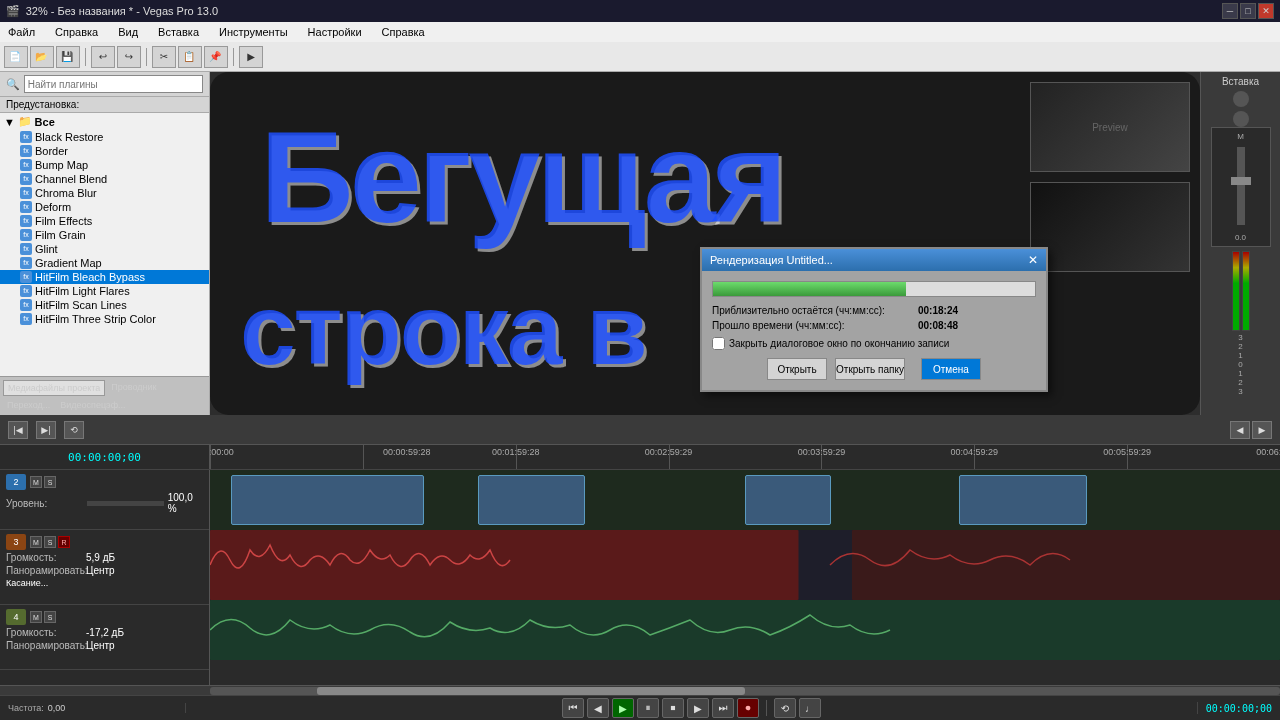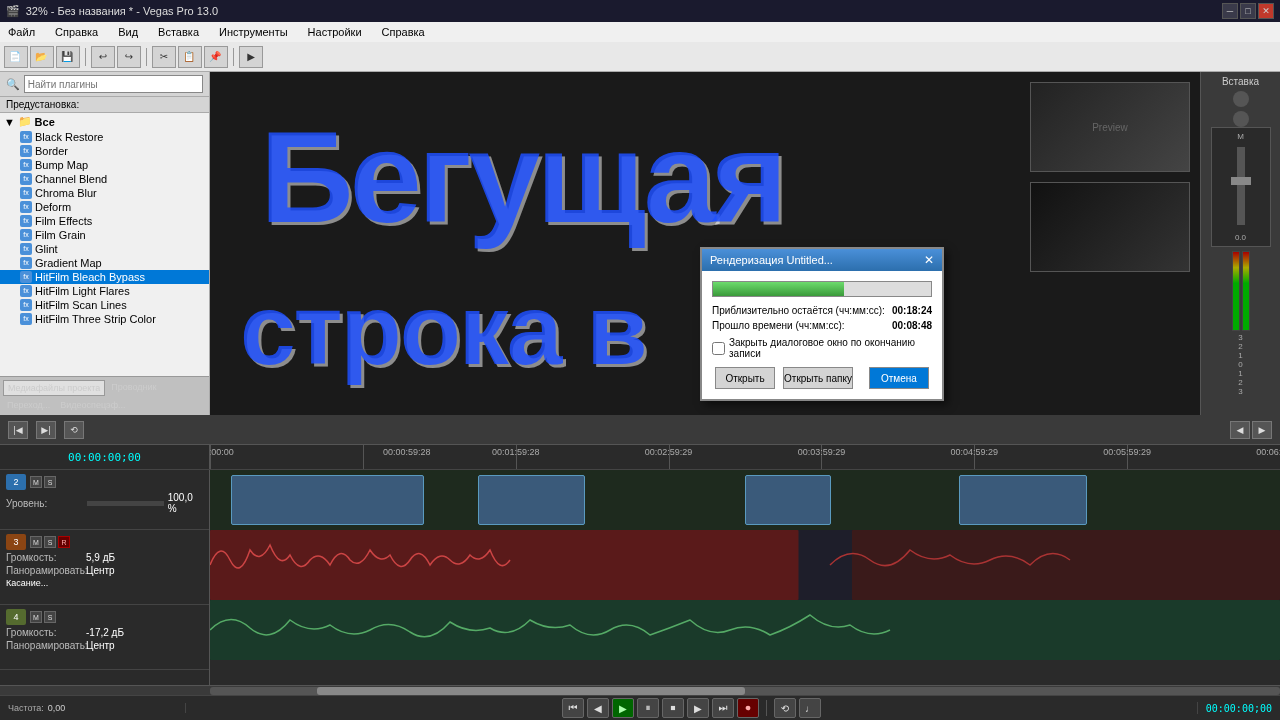--- a/index.html
+++ b/index.html
@@ -41,21 +41,21 @@
     
     .overlay-text { position: absolute; top: 0; left: 0; width: 100%; height: 100%; pointer-events: none; z-index: 5; }
     .overlay-line1 { position: absolute; top: 30px; left: 50px; font-size: 130px; font-weight: 900; color: rgba(30,80,255,0.85); text-shadow: 3px 3px 0 rgba(255,255,255,0.5); font-family: Arial Black, sans-serif; letter-spacing: -4px; white-space: nowrap; }
     .overlay-line2 { position: absolute; top: 200px; left: 30px; font-size: 100px; font-weight: 900; color: rgba(30,80,255,0.85); text-shadow: 3px 3px 0 rgba(255,255,255,0.5); font-family: Arial Black, sans-serif; letter-spacing: -2px; white-space: nowrap; }
 
     
     .preview-thumb { position: absolute; right: 10px; top: 10px; width: 160px; height: 90px; background: #000; border: 1px solid #555; }
     .preview-thumb2 { position: absolute; right: 10px; top: 110px; width: 160px; height: 90px; background: #333; border: 1px solid #555; }
 
     
-    .render-dialog { position: absolute; left: 490px; top: 175px; width: 244px; background: #ffffff; border: 2px solid #888; box-shadow: 4px 4px 8px rgba(0,0,0,0.5); z-index: 20; font-size: 11px; color: #000; }
+    .render-dialog { position: absolute; left: 490px; top: 175px; width: 348px; background: #a3a3a3; border: 2px solid #888; box-shadow: 4px 4px 8px rgba(0,0,0,0.5); z-index: 20; font-size: 11px; color: #000; }
     .dialog-title { background: linear-gradient(to bottom, #4a90d9, #2c6fad); color: white; padding: 4px 8px; display: flex; align-items: center; justify-content: space-between; font-size: 11px; }
     .dialog-close { cursor: pointer; color: white; font-size: 12px; }
     .dialog-body { padding: 10px; }
     .progress-bar-container { width: 100%; height: 16px; background: #ddd; border: 1px solid #888; margin-bottom: 8px; }
     .progress-bar-fill { height: 100%; background: linear-gradient(to bottom, #6cdb6c, #3a9a3a); width: 60%; }
     .dialog-row { display: flex; align-items: center; margin-bottom: 4px; gap: 6px; }
     .dialog-row label { width: 200px; font-size: 10px; }
     .dialog-row span { font-size: 10px; font-weight: bold; }
     .checkbox-row { display: flex; align-items: center; gap: 4px; margin: 6px 0; font-size: 10px; }
     .dialog-buttons { display: flex; justify-content: center; gap: 8px; margin-top: 8px; }
@@ -211,21 +211,21 @@
       </div>
 
       <div style="background:#c0c0c0; border-top:1px solid #999; display:flex; flex-wrap:wrap; padding:2px;">
         <div style="font-size:9px; padding:2px 4px; background:#e0e0e0; border:1px solid #999; cursor:pointer; margin:1px;">Медиафайлы проекта</div>
         <div style="font-size:9px; padding:2px 4px; cursor:pointer; margin:1px;">Проводник</div>
         <div style="font-size:9px; padding:2px 4px; cursor:pointer; margin:1px;">Переход...</div>
         <div style="font-size:9px; padding:2px 4px; cursor:pointer; margin:1px;">Видеоспецэф...</div>
       </div>
     </div>
 
-    <div style="flex:1; background:#1a1a1a; position:relative; overflow:hidden;">
+    <div style="flex:1; background:#1a1a1a; position:relative; overflow:hidden;border-radius:19px;">
 
       <div class="overlay-text">
         <div class="overlay-line1">Бегущая</div>
         <div class="overlay-line2">строка в</div>
 
       </div>
 
       <div class="preview-thumb">
         <div style="width:100%;height:100%;background:linear-gradient(135deg,#222,#444);display:flex;align-items:center;justify-content:center;color:#666;font-size:10px;">Preview</div>
       </div>

